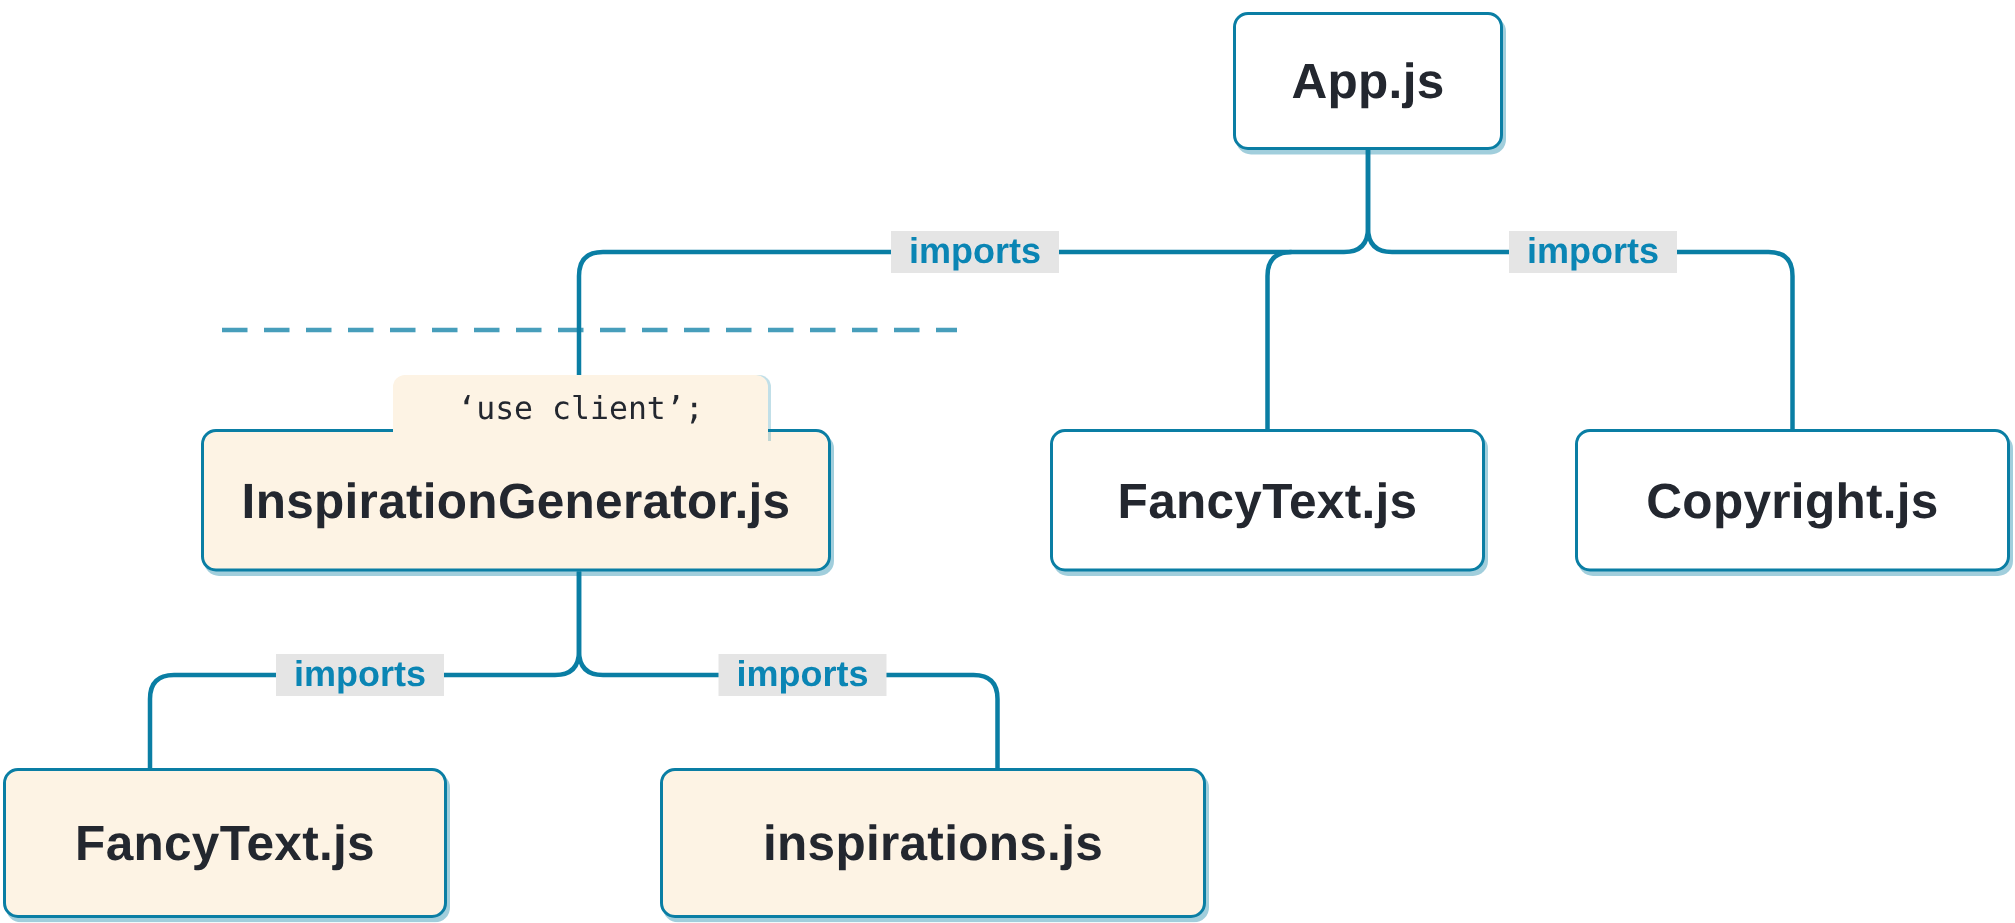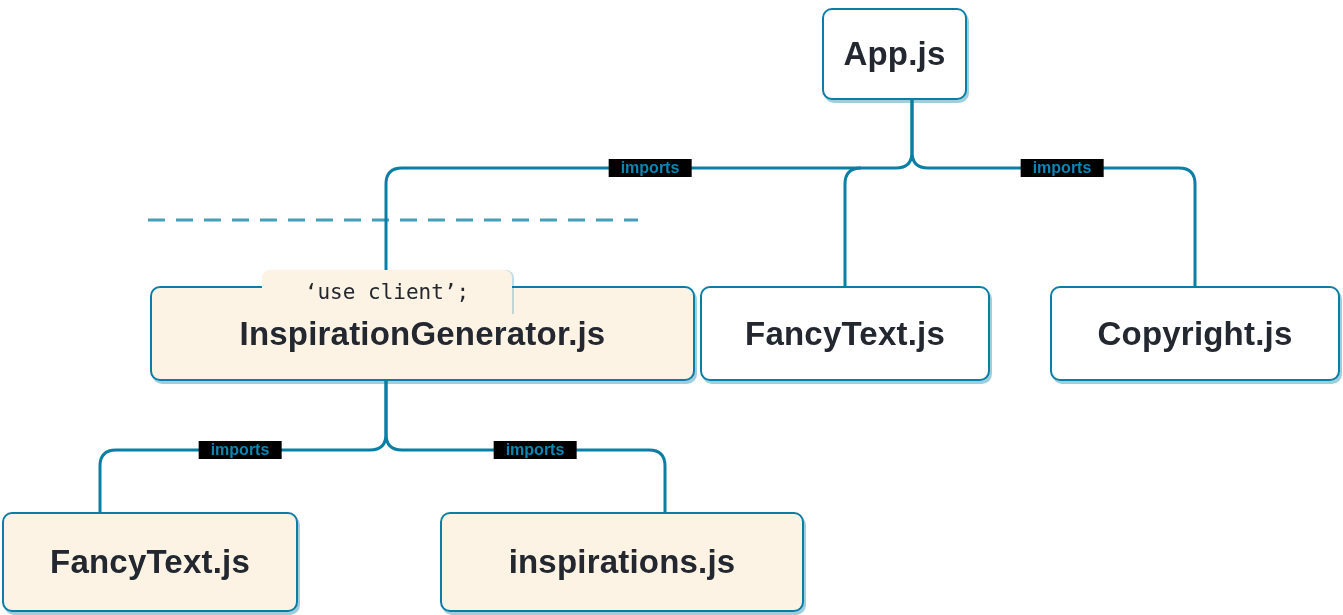--- a/index.html
+++ b/index.html
@@ -49,28 +49,27 @@
     display: flex;
     align-items: center;
     justify-content: center;
     background: #fdf3e4;
     border-radius: 8px 8px 0 0;
     box-shadow: 2px 0 0 rgba(8, 126, 164, 0.25);
     font-family: "DejaVu Sans Mono", monospace;
     font-size: 21px;
     color: #23272f;
     z-index: 4;
-    margin-top: 20px;
   }
   .edge-label {
     position: absolute;
     transform: translate(-50%, -50%);
-    background: #000000;
+    background: #e5e5e5;
     padding: 0 12px;
-    font-size: 16px;
+    font-size: 24px;
     font-weight: bold;
     color: #0a85b4;
     z-index: 3;
     white-space: nowrap;
   }
 </style>
 </head>
 <body>
 
 <div class="canvas">
@@ -83,25 +82,25 @@
 
     <path d="M 861 168 Q 845 168 845 184 V 288" fill="none" stroke="#0a7ea4" stroke-width="3"></path>
 
     <path d="M 386 381 V 434 Q 386 450 370 450 H 116 Q 100 450 100 466 V 514" fill="none" stroke="#0a7ea4" stroke-width="3"></path>
 
     <path d="M 386 381 V 434 Q 386 450 402 450 H 649 Q 665 450 665 466 V 514" fill="none" stroke="#0a7ea4" stroke-width="3"></path>
 
     <path d="M 148 220 H 638" fill="none" stroke="rgba(10,126,164,0.75)" stroke-width="3" stroke-dasharray="17 11"></path>
   </svg>
 
-  <div class="node" style="left:822px; top:8px; width:145px; height:92px;">
+  <div class="node" style="left:822px; top:8px; width:180px; height:92px;">
     <span>App.js</span>
   </div>
 
-  <div class="node client" style="left:150px; top:286px; width:545px; height:95px;justify-content:center;">
+  <div class="node client" style="left:134px; top:286px; width:420px; height:95px;justify-content:center;">
     <span>InspirationGenerator.js</span>
   </div>
 
   <div class="directive-tag">
     <span>‘use client’;</span>
   </div>
 
   <div class="node" style="left:700px; top:286px; width:290px; height:95px;">
     <span>FancyText.js</span>
   </div>

